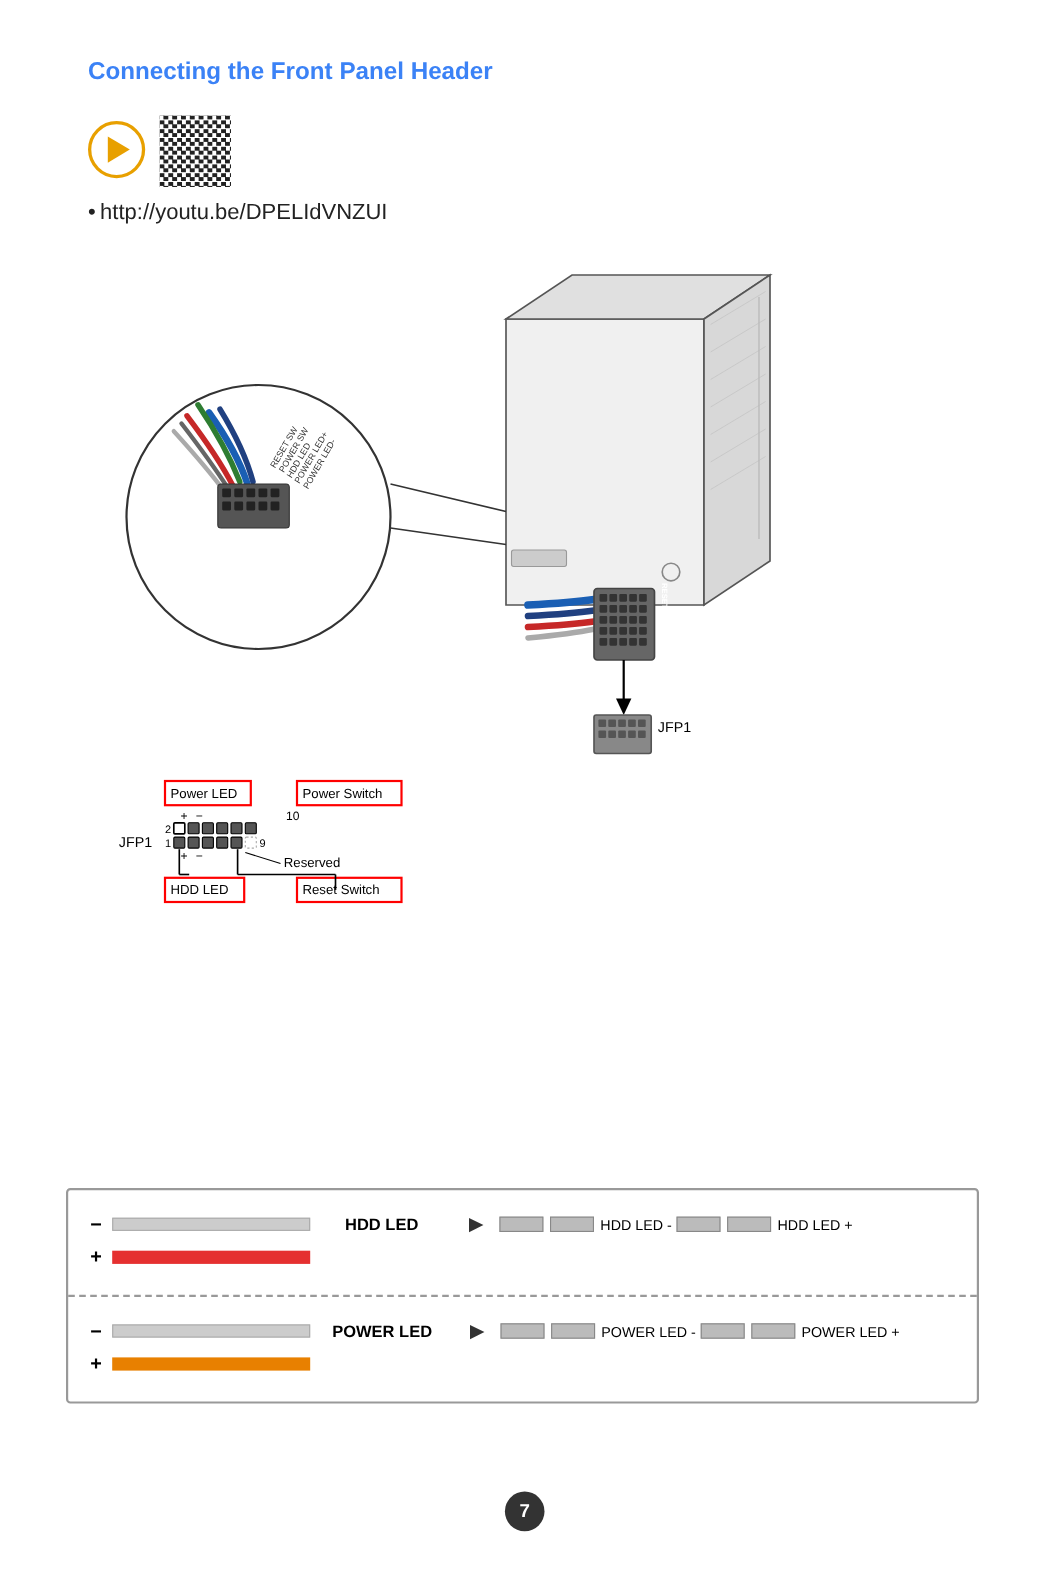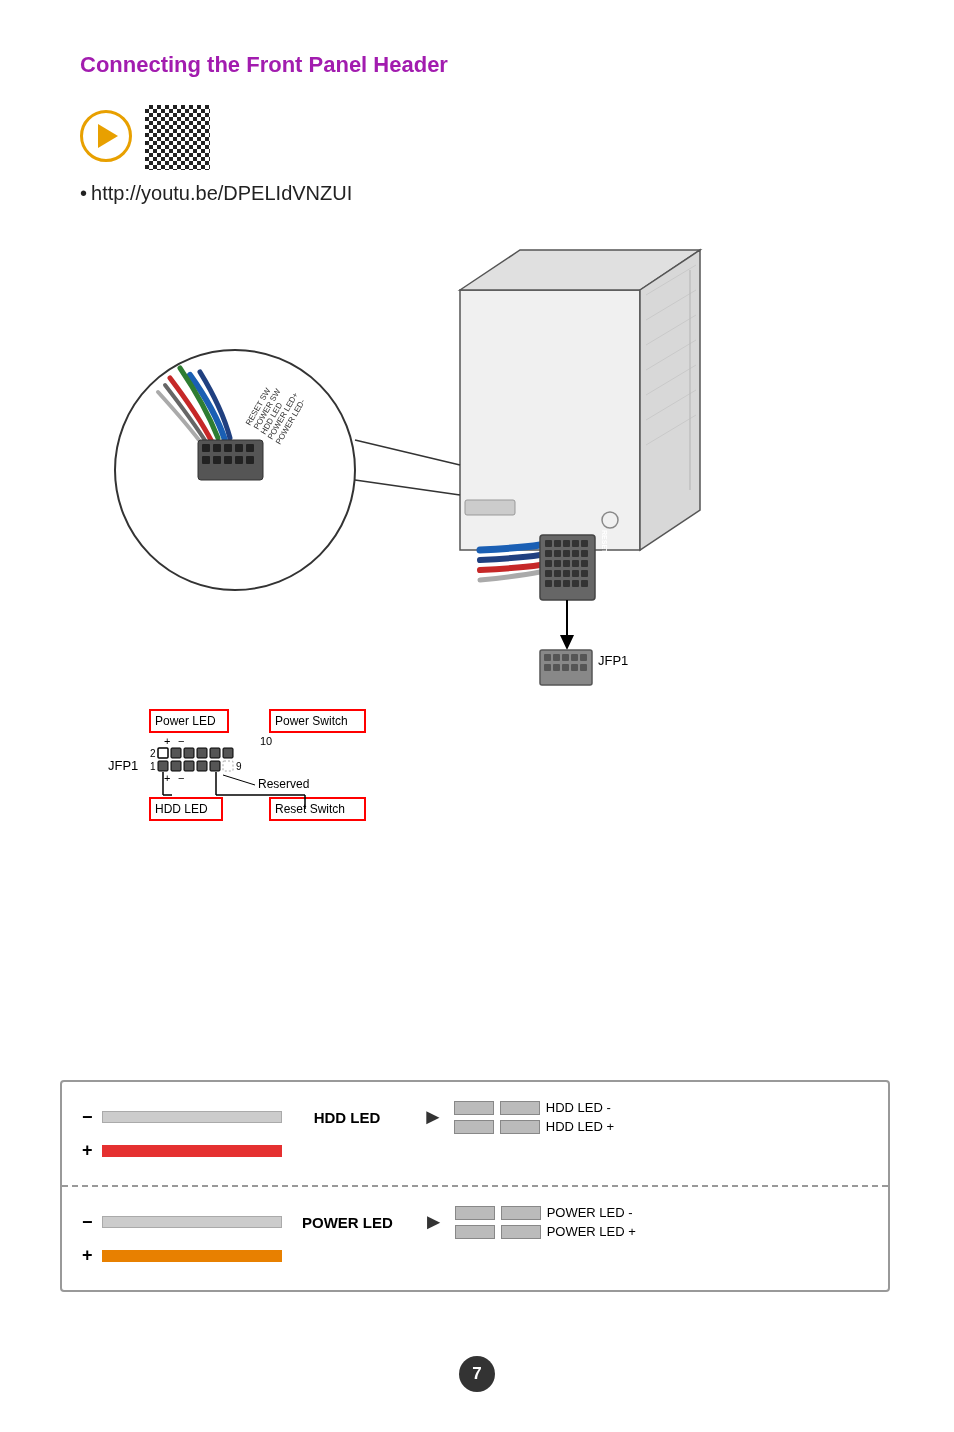--- a/index.html
+++ b/index.html
@@ -8,21 +8,21 @@
       min-height: 1432px;
       background: #fff;
       font-family: Arial, sans-serif;
       position: relative;
       overflow-x: hidden;
     }
 
     .page-title {
       font-size: 22px;
       font-weight: 900;
-      color: #a21caf;
+      color: #3b82f6;
       position: absolute;
       top: 52px;
       left: 80px;
     }
 
     
     .play-icon-container {
       position: absolute;
       top: 110px;
       left: 80px;
@@ -369,21 +369,21 @@
 </svg>
 
 <div class="wiring-diagram">
 
   <div class="wiring-section">
     <div class="wire-row">
       <span class="wire-sign">−</span>
       <div class="wire-bar wire-bar-white"></div>
       <span class="wire-label">HDD LED</span>
       <span class="arrow-right">►</span>
-      <div style="display:flex;flex-direction:column;gap:4px;justify-content:flex-end;">
+      <div style="display:flex;flex-direction:row;gap:4px;justify-content:flex-end;">
         <div class="connector-pin-row">
           <div class="pin-block"></div>
           <div class="pin-block"></div>
           <span class="pin-label">HDD LED -</span>
         </div>
         <div class="connector-pin-row">
           <div class="pin-block"></div>
           <div class="pin-block"></div>
           <span class="pin-label">HDD LED +</span>
         </div>
@@ -396,21 +396,21 @@
   </div>
 
   <hr class="wiring-divider">
 
   <div class="wiring-section">
     <div class="wire-row">
       <span class="wire-sign">−</span>
       <div class="wire-bar wire-bar-white"></div>
       <span class="wire-label">POWER LED</span>
       <span class="arrow-right">►</span>
-      <div style="display:flex;flex-direction:column;gap:4px;">
+      <div style="display:flex;flex-direction:row;gap:4px;">
         <div class="connector-pin-row">
           <div class="pin-block"></div>
           <div class="pin-block"></div>
           <span class="pin-label">POWER LED -</span>
         </div>
         <div class="connector-pin-row">
           <div class="pin-block"></div>
           <div class="pin-block"></div>
           <span class="pin-label">POWER LED +</span>
         </div>

